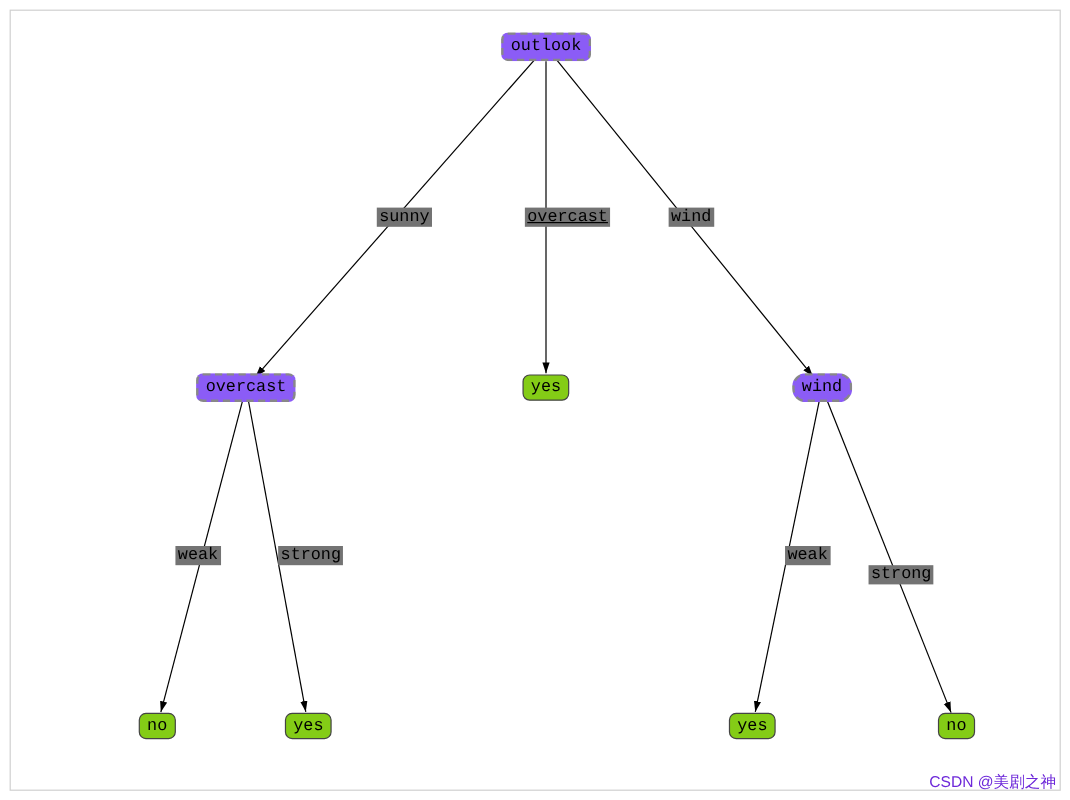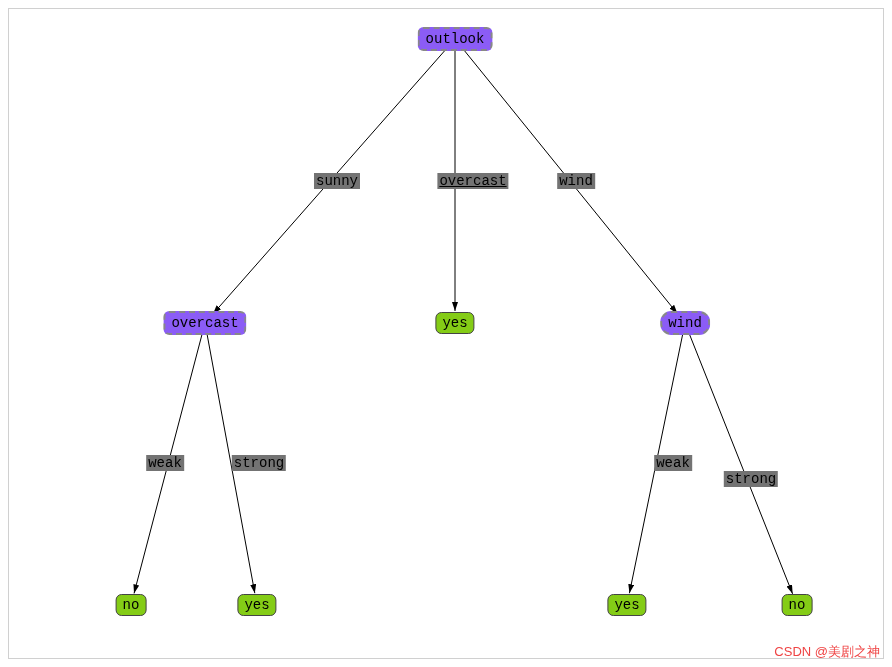--- a/index.html
+++ b/index.html
@@ -53,21 +53,21 @@
       background: #737373;
       padding: 0 2px;
       transform: translate(-50%, -50%);
       white-space: nowrap;
     }
     .watermark {
       position: absolute;
       bottom: 6px;
       right: 12px;
       font-size: 13px;
-      color: #ef4444;
+      color: #6d28d9;
       font-family: Arial, sans-serif;
     }
   </style>
 </head>
 <body>
 
 <div class="frame">
   <svg>
     <defs>
       <marker id="arrow" markerWidth="10" markerHeight="10" refX="9" refY="3" orient="auto" markerUnits="strokeWidth">

